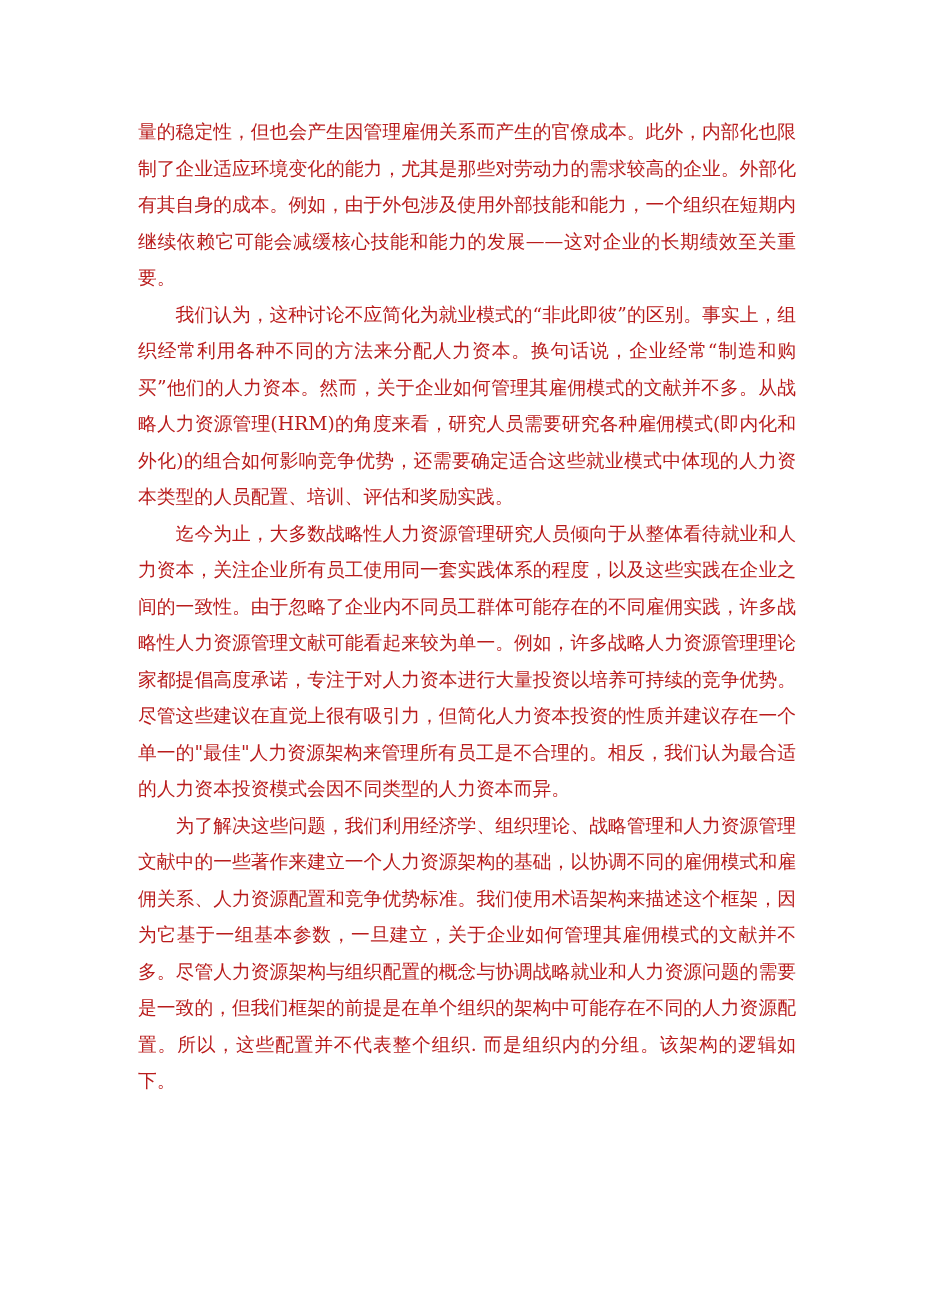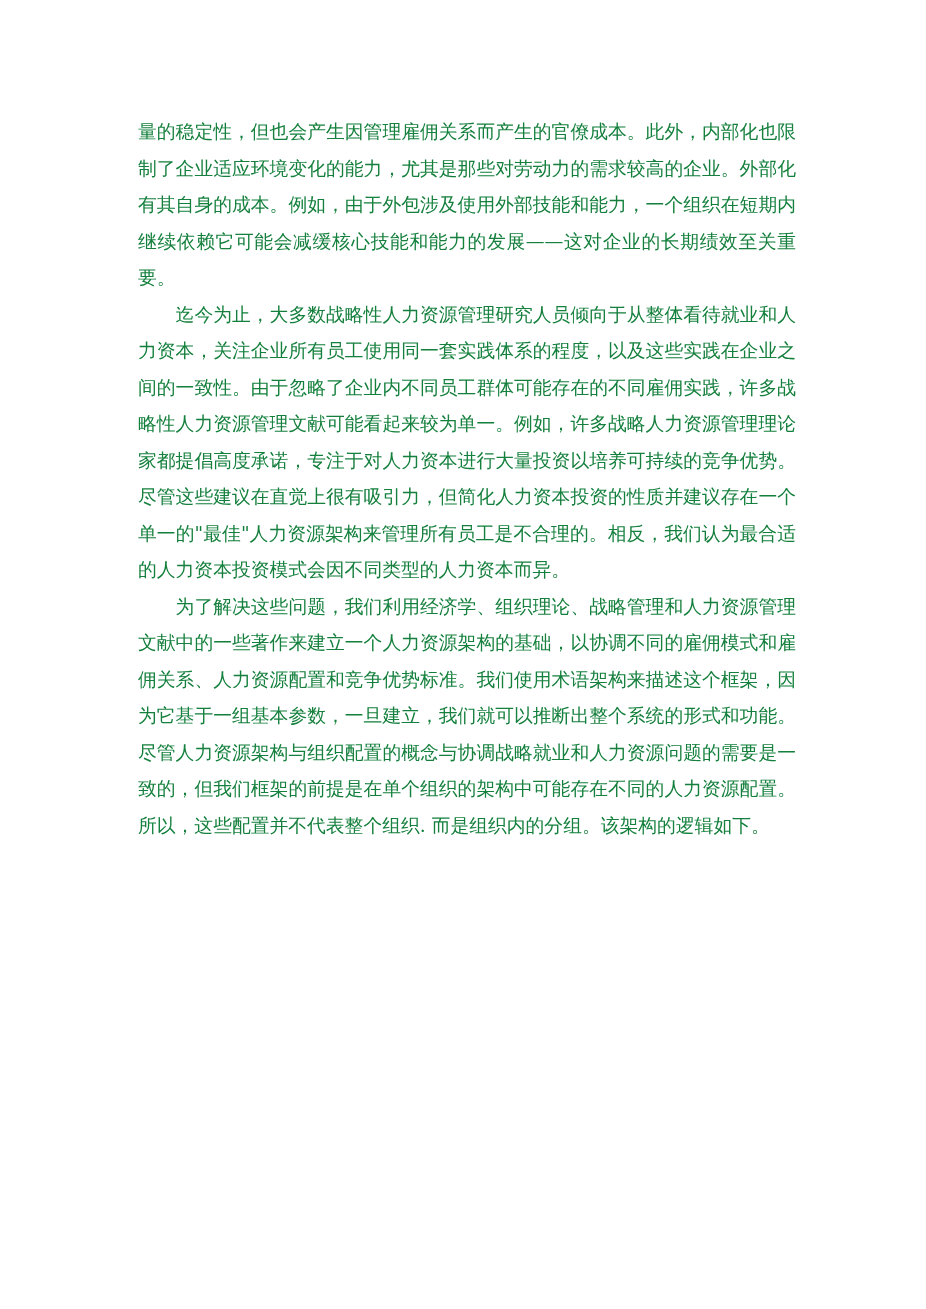--- a/index.html
+++ b/index.html
@@ -16,31 +16,32 @@
   }
   .page {
     position: absolute;
     left: 138px;
     top: 114px;
     width: 658px;
   }
   .page p {
     margin: 0;
     padding: 0;
-    color: #15803d;
+    color: #b91c1c;
     font-size: 18.8px;
     line-height: 36.5px;
     text-align: justify;
     text-indent: 2em;
     word-break: break-all;
   }
   .page p.continued {
     text-indent: 0;
   }
 </style>
 </head>
 <body>
 
 <div class="page">
   <p class="continued">量的稳定性，但也会产生因管理雇佣关系而产生的官僚成本。此外，内部化也限制了企业适应环境变化的能力，尤其是那些对劳动力的需求较高的企业。外部化有其自身的成本。例如，由于外包涉及使用外部技能和能力，一个组织在短期内继续依赖它可能会减缓核心技能和能力的发展——这对企业的长期绩效至关重要。</p>
+  <p>我们认为，这种讨论不应简化为就业模式的“非此即彼”的区别。事实上，组织经常利用各种不同的方法来分配人力资本。换句话说，企业经常“制造和购买”他们的人力资本。然而，关于企业如何管理其雇佣模式的文献并不多。从战略人力资源管理(HRM)的角度来看，研究人员需要研究各种雇佣模式(即内化和外化)的组合如何影响竞争优势，还需要确定适合这些就业模式中体现的人力资本类型的人员配置、培训、评估和奖励实践。</p>
   <p>迄今为止，大多数战略性人力资源管理研究人员倾向于从整体看待就业和人力资本，关注企业所有员工使用同一套实践体系的程度，以及这些实践在企业之间的一致性。由于忽略了企业内不同员工群体可能存在的不同雇佣实践，许多战略性人力资源管理文献可能看起来较为单一。例如，许多战略人力资源管理理论家都提倡高度承诺，专注于对人力资本进行大量投资以培养可持续的竞争优势。尽管这些建议在直觉上很有吸引力，但简化人力资本投资的性质并建议存在一个单一的"最佳"人力资源架构来管理所有员工是不合理的。相反，我们认为最合适的人力资本投资模式会因不同类型的人力资本而异。</p>
-  <p>为了解决这些问题，我们利用经济学、组织理论、战略管理和人力资源管理文献中的一些著作来建立一个人力资源架构的基础，以协调不同的雇佣模式和雇佣关系、人力资源配置和竞争优势标准。我们使用术语架构来描述这个框架，因为它基于一组基本参数，一旦建立，我们就可以推断出整个系统的形式和功能。尽管人力资源架构与组织配置的概念与协调战略就业和人力资源问题的需要是一致的，但我们框架的前提是在单个组织的架构中可能存在不同的人力资源配置。所以，这些配置并不代表整个组织. 而是组织内的分组。该架构的逻辑如下。</p>
+  <p>为了解决这些问题，我们利用经济学、组织理论、战略管理和人力资源管理文献中的一些著作来建立一个人力资源架构的基础，以协调不同的雇佣模式和雇佣关系、人力资源配置和竞争优势标准。我们使用术语架构来描述这个框架，因为它基于一组基本参数，一旦建立，关于企业如何管理其雇佣模式的文献并不多。尽管人力资源架构与组织配置的概念与协调战略就业和人力资源问题的需要是一致的，但我们框架的前提是在单个组织的架构中可能存在不同的人力资源配置。所以，这些配置并不代表整个组织. 而是组织内的分组。该架构的逻辑如下。</p>
 </div>
 
 </body></html>

